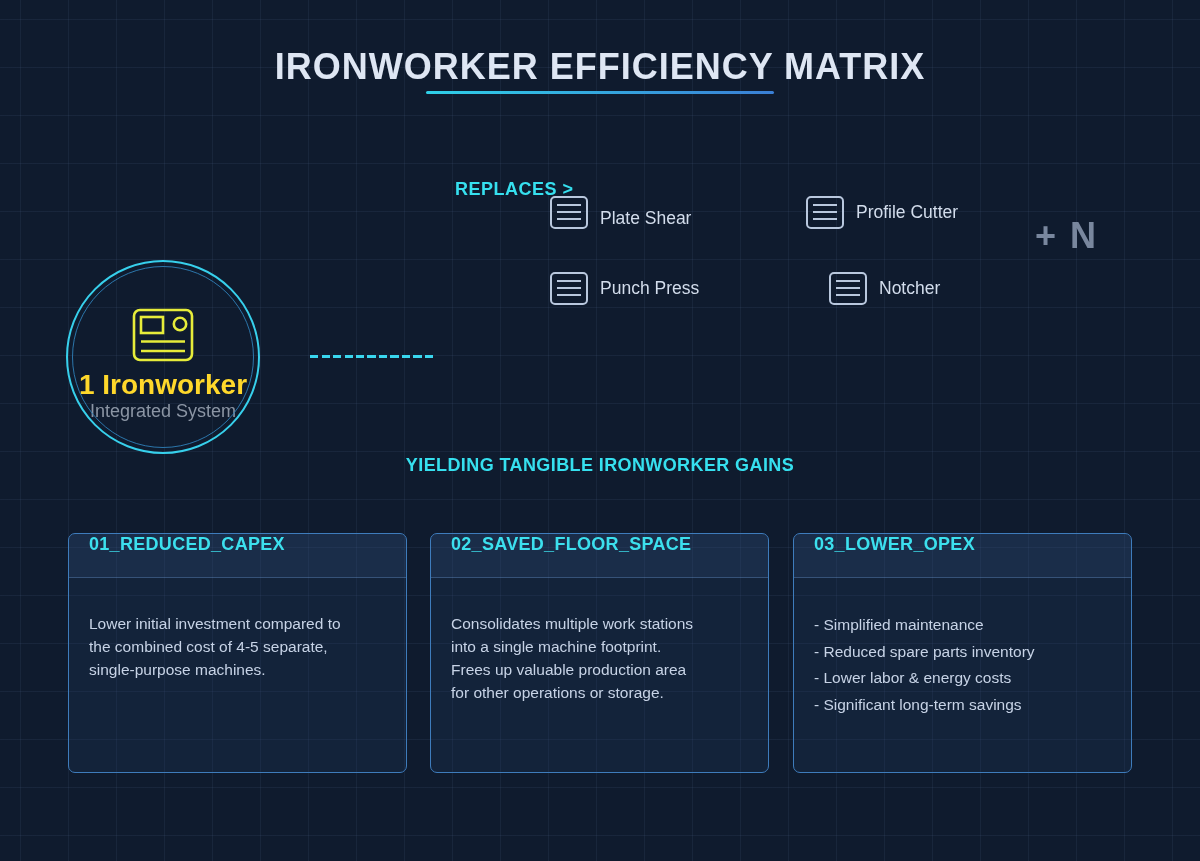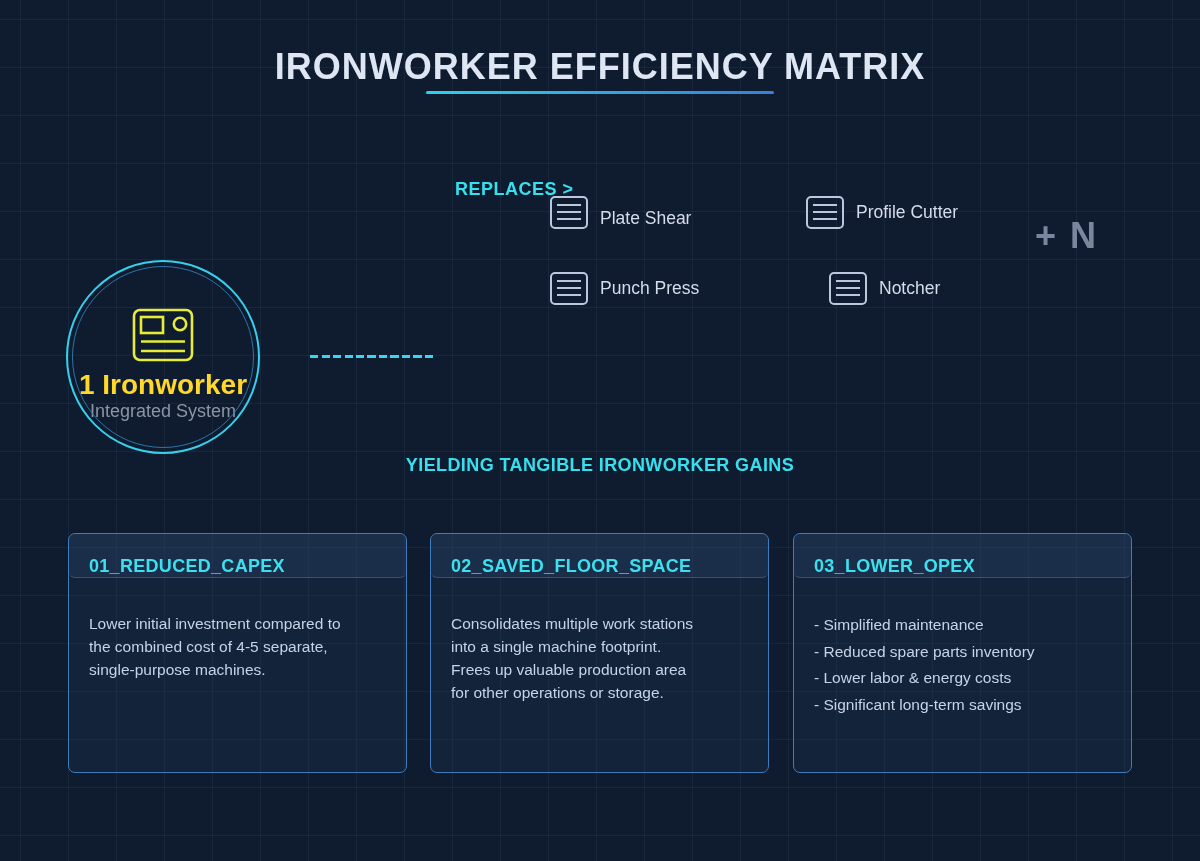--- a/index.html
+++ b/index.html
@@ -107,25 +107,24 @@
     width: 339px; height: 240px;
     border: 1.5px solid #3e7cbc; border-radius: 7px;
     background: rgba(35,62,105,0.22);
     overflow: hidden;
   }
   .pos-c0 { left: 68px; }
   .pos-c1 { left: 430px; }
   .pos-c2 { left: 793px; }
   .card-header {
     height: 44px;
-    display: flex; align-items: flex-end;
+    display: flex; align-items: flex-start;
     padding: 0 20px;
     background: rgba(90,140,210,0.10);
     border-bottom: 1px solid rgba(120,170,230,0.30);
-    border-radius: 6px;
   }
   .card-title {
     font-size: 18px; font-weight: bold; letter-spacing: 0.3px;
     color: #3ce0ee;
   }
   .card-body {
     padding: 34px 20px 0 20px;
   }
   .card-line {
     font-size: 15.5px; color: #c7d3e6; line-height: 23px;

